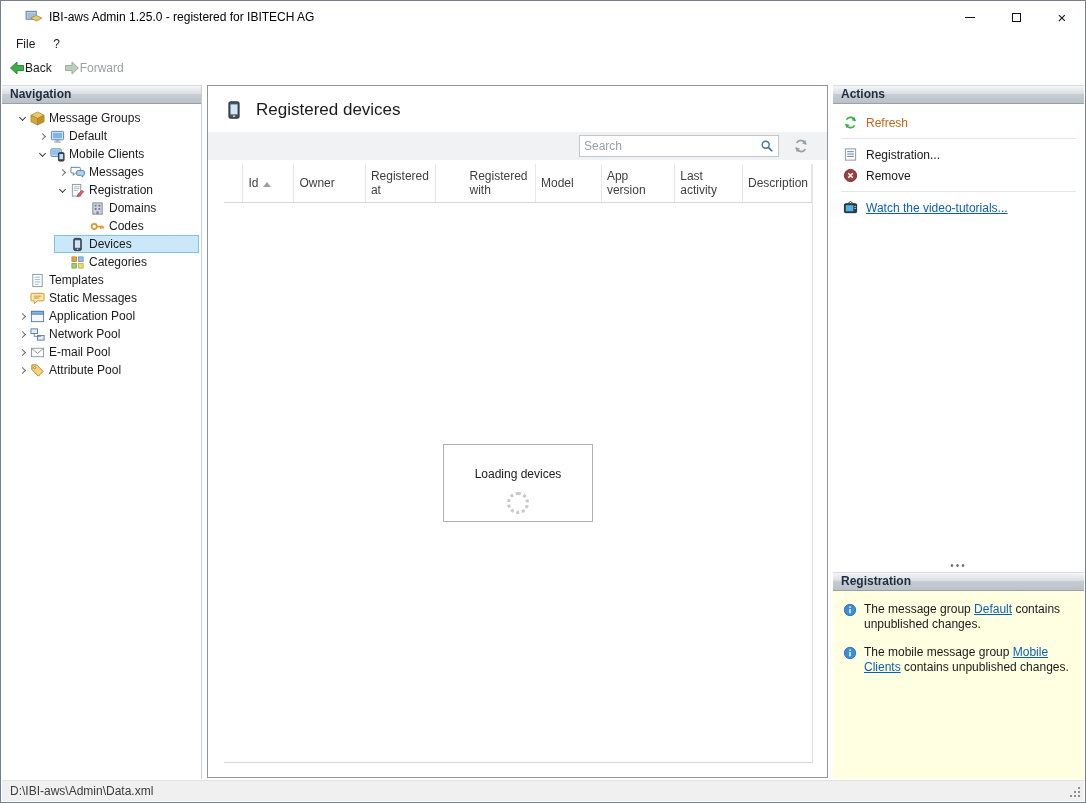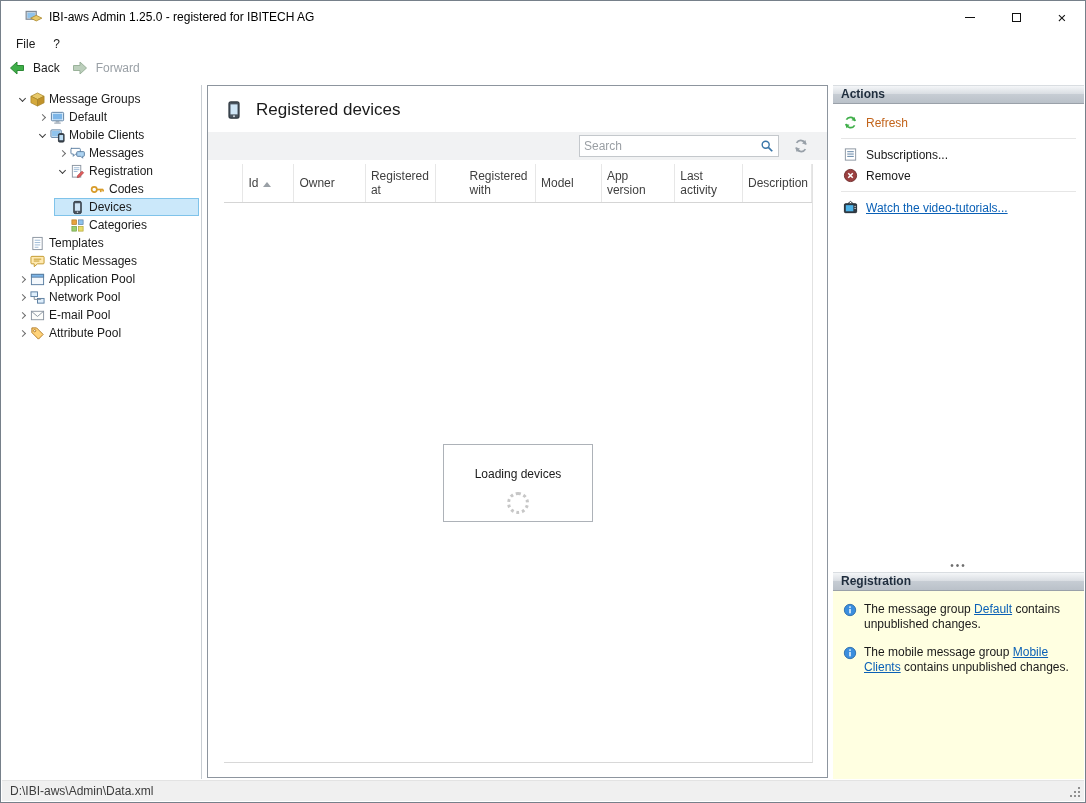--- a/index.html
+++ b/index.html
@@ -18,21 +18,21 @@
   .win-controls { margin-left:auto; display:flex; height:100%; }
   .win-btn { width:46px; display:flex; align-items:center; justify-content:center; cursor:default; }
   .glyph-min { width:10px; height:1px; background:#111; display:block; }
   .glyph-max { width:9px; height:9px; border:1px solid #111; display:block; }
   .glyph-close { font-size:15px; line-height:1; color:#111; }
 
   
   .menubar { height:22px; display:flex; align-items:center; padding-left:6px; }
   .menu-item { padding:2px 9px; }
   .toolbar { height:26px; display:flex; align-items:center; padding-left:8px; gap:12px; }
-  .tool-btn { display:flex; align-items:center; gap:8px; }
+  .tool-btn { display:flex; align-items:center; gap:0; }
   .tool-btn .icon16 { width:16px; height:16px; }
   .tool-btn.disabled { color:#9aa0a6; }
 
   
   .panel-header {
     height:19px; line-height:17px; padding-left:8px; flex:none;
     font-weight:bold; font-size:12px; color:#1f2d3d;
     background:linear-gradient(#f4f6f8,#dadee3 45%,#c7cdd4 46%,#bac1c9);
     border-top:1px solid #d9dde1; border-bottom:1px solid #9aa1a9;
   }
@@ -293,20 +293,21 @@
     <span class="icon16">
         <svg>
           <use href="#i-arrow-right"></use>
         </svg>
       </span>
     <span>Forward</span>
   </div>
 </div>
 
 <aside class="nav-panel">
+  <div class="panel-header">Navigation</div>
   <div class="tree" id="tree">
       <div class="tree-item">
     <span class="indent" style="width: 12px;"></span>
     <div class="row-hl">
       <span class="expander exp-expanded"></span>
       <span class="t-icon">
             <svg>
               <use href="#i-message-groups"></use>
             </svg>
           </span>
@@ -352,20 +353,32 @@
       <div class="tree-item">
     <span class="indent" style="width: 52px;"></span>
     <div class="row-hl">
       <span class="expander exp-expanded"></span>
       <span class="t-icon">
             <svg>
               <use href="#i-registration"></use>
             </svg>
           </span>
       <span class="t-label">Registration</span>
+    </div>
+  </div>
+      <div class="tree-item">
+    <span class="indent" style="width: 72px;"></span>
+    <div class="row-hl">
+      <span class="expander exp-none"></span>
+      <span class="t-icon">
+            <svg>
+              <use href="#i-domains"></use>
+            </svg>
+          </span>
+      <span class="t-label">Domains</span>
     </div>
   </div>
       <div class="tree-item">
     <span class="indent" style="width: 72px;"></span>
     <div class="row-hl">
       <span class="expander exp-none"></span>
       <span class="t-icon">
             <svg>
               <use href="#i-codes"></use>
             </svg>
@@ -552,21 +565,21 @@
         </span>
     <span class="a-label" style="color: var(--refresh);">Refresh</span>
   </div>
       <div class="sep"></div>
       <div class="action-item">
     <span class="a-icon">
           <svg>
             <use href="#i-subscriptions"></use>
           </svg>
         </span>
-    <span class="a-label">Subscriptions...</span>
+    <span class="a-label">Registration...</span>
   </div>
       <div class="action-item">
     <span class="a-icon">
           <svg>
             <use href="#i-remove"></use>
           </svg>
         </span>
     <span class="a-label">Remove</span>
   </div>
       <div class="sep"></div>

